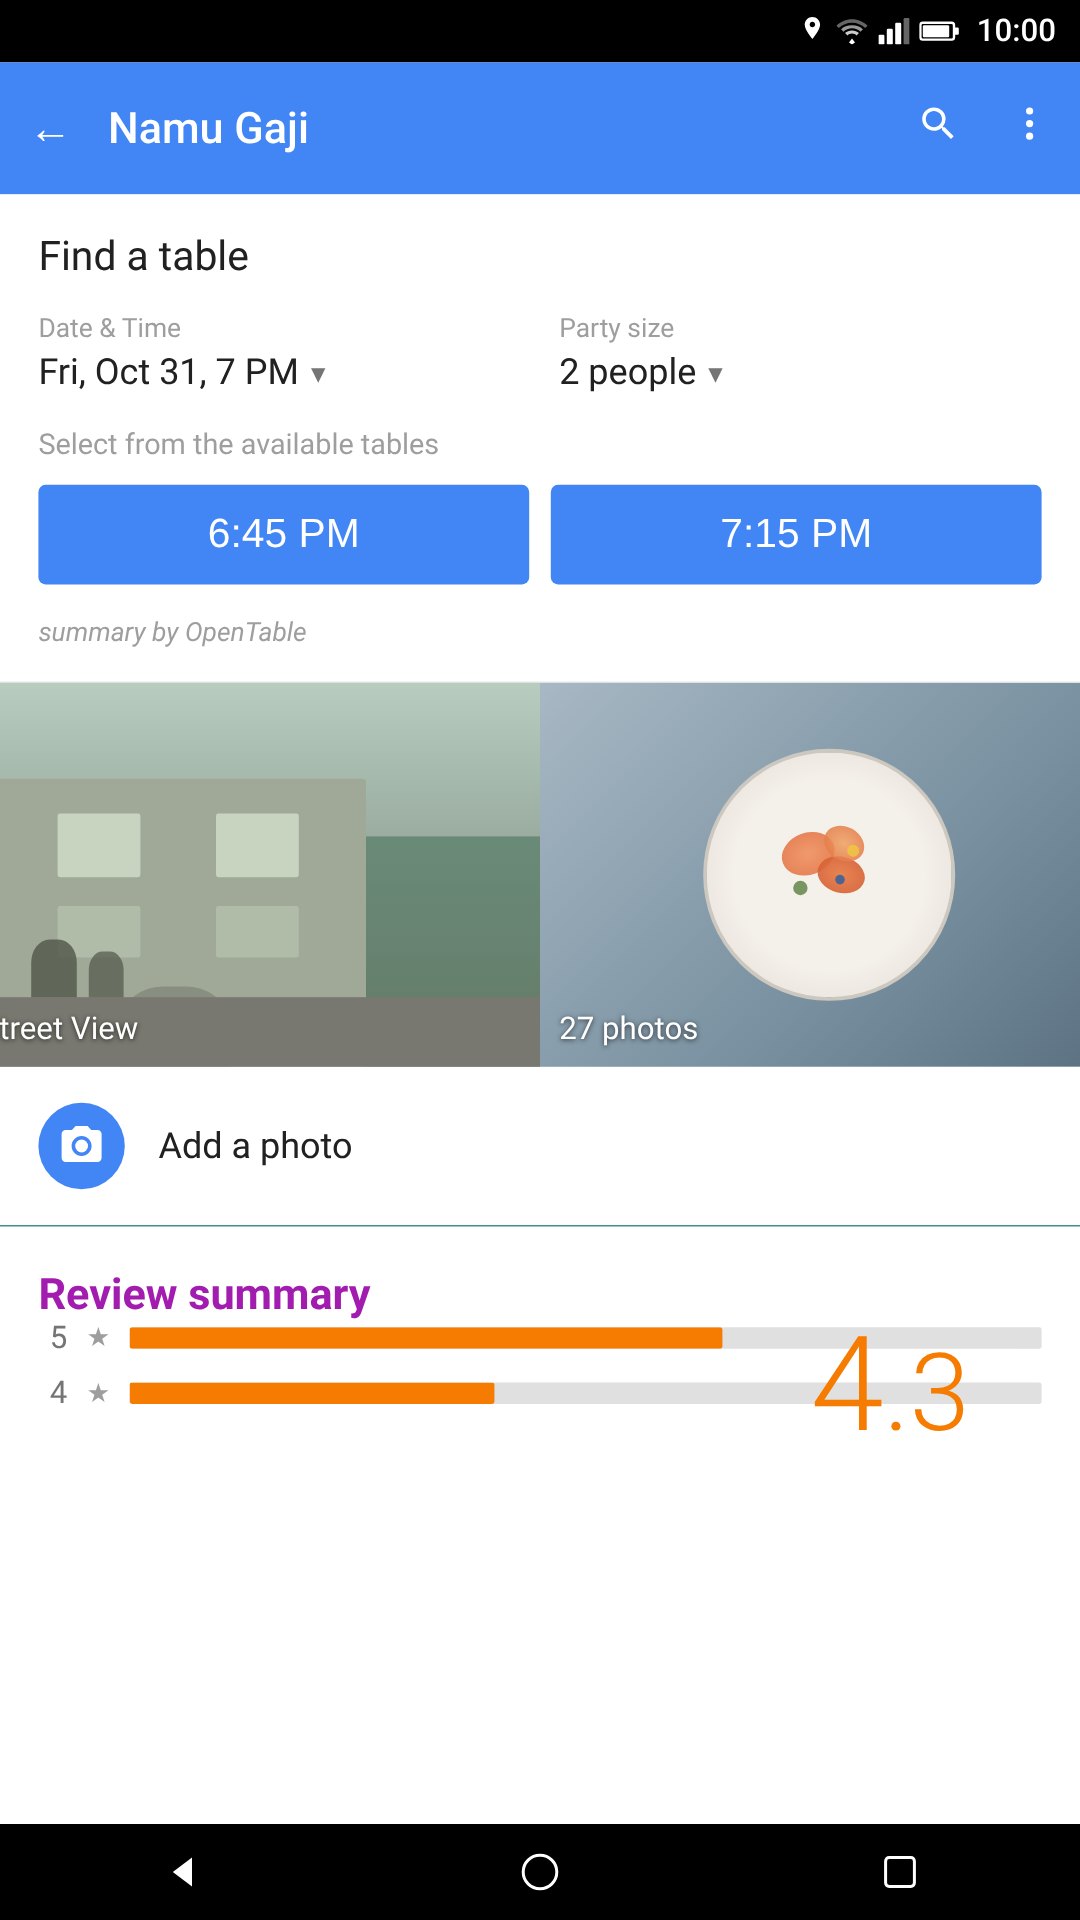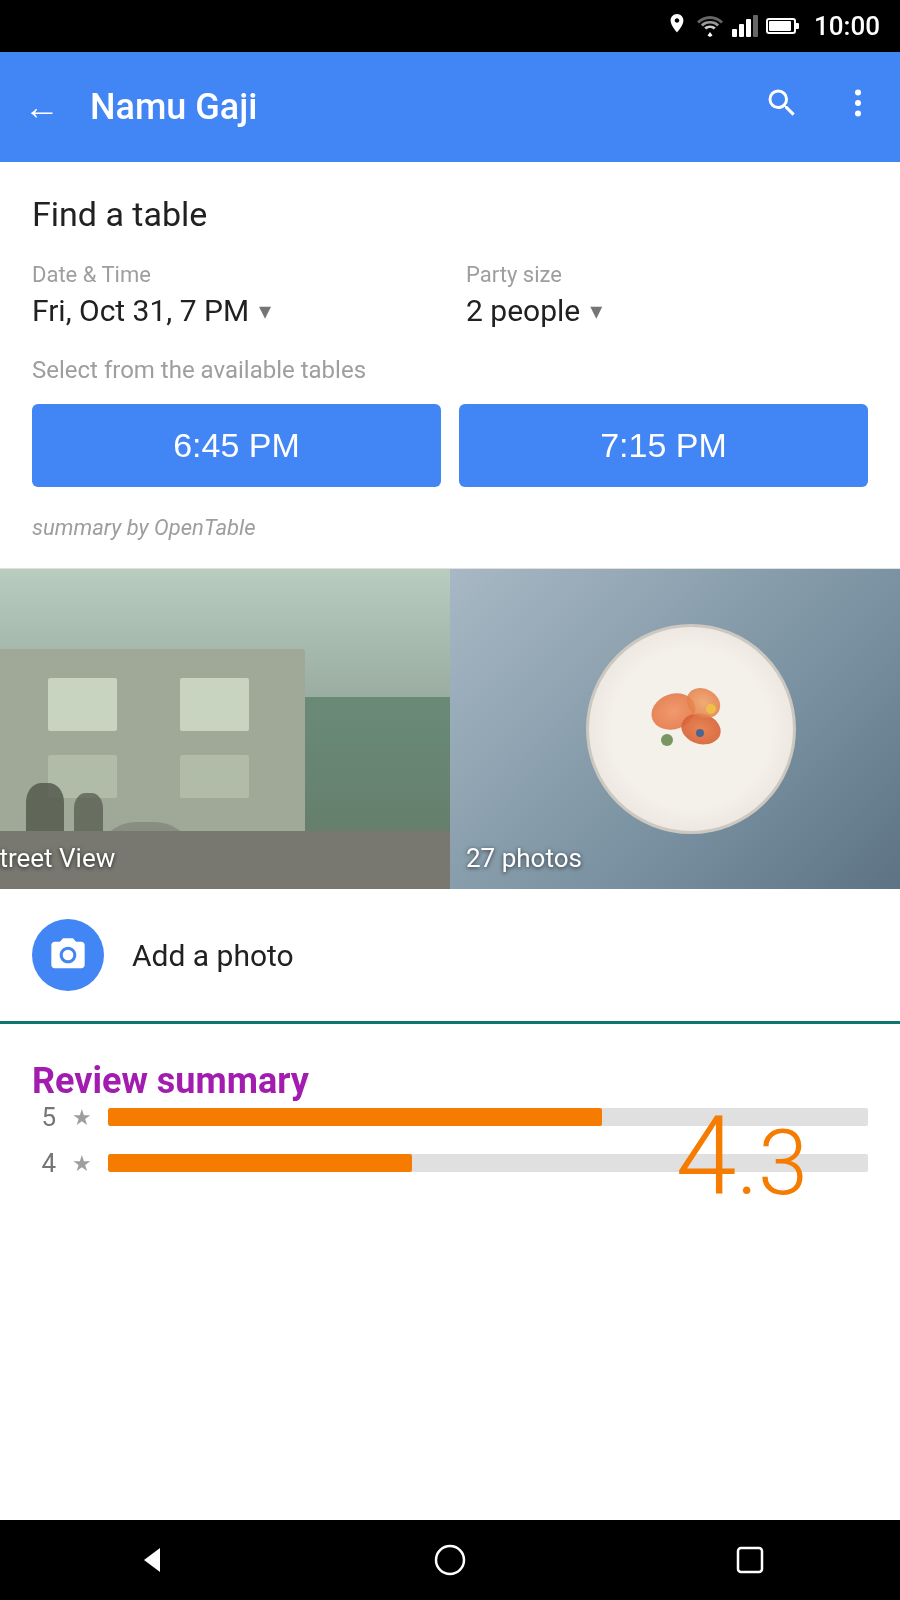--- a/index.html
+++ b/index.html
@@ -170,21 +170,21 @@
       font-weight: 400;
       text-shadow: 0 1px 4px rgba(0,0,0,0.7);
     }
 
     
     .add-photo-row {
       display: flex;
       align-items: center;
       gap: 28px;
       padding: 30px 32px;
-      border-bottom: 3px solid #0f766e;
+      border-bottom: 1px solid #0f766e;
     }
     .camera-icon-wrap {
       width: 72px;
       height: 72px;
       background: #4285F4;
       border-radius: 50%;
       display: flex;
       align-items: center;
       justify-content: center;
       flex-shrink: 0;

